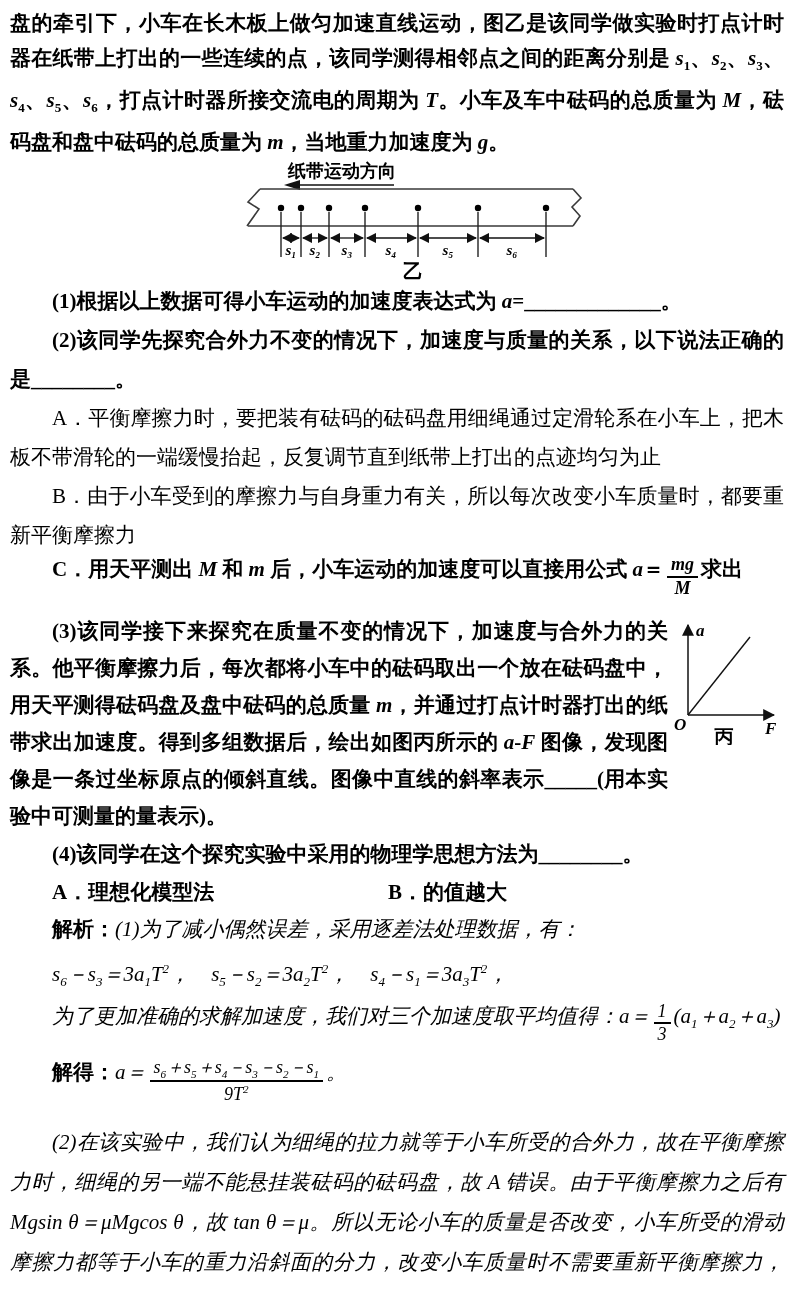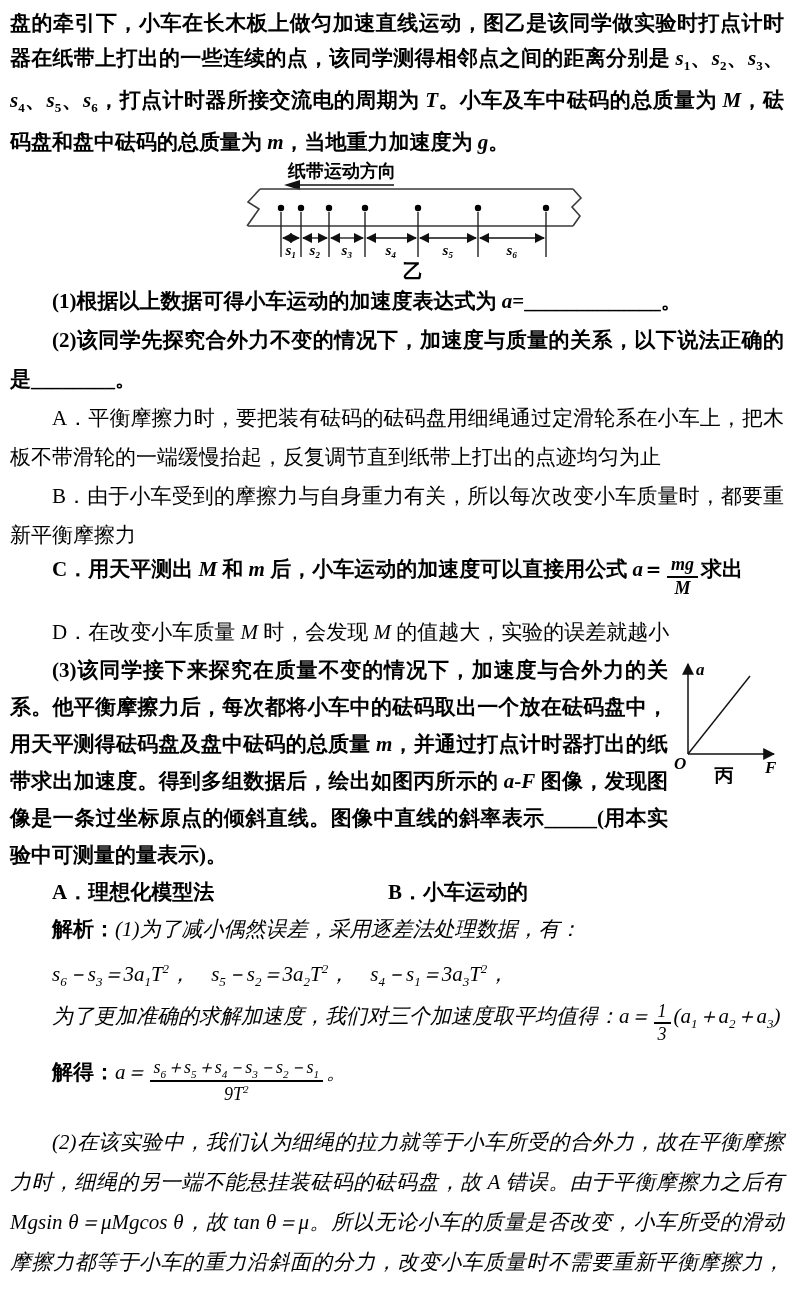--- a/index.html
+++ b/index.html
@@ -111,21 +111,20 @@
   <p class="q">(1)根据以上数据可得小车运动的加速度表达式为 <i>a</i>=_____________。</p>
   <p class="q">(2)该同学先探究合外力不变的情况下，加速度与质量的关系，以下说法正确的是________。</p>
 
   <p class="opt">A．平衡摩擦力时，要把装有砝码的砝码盘用细绳通过定滑轮系在小车上，把木板不带滑轮的一端缓慢抬起，反复调节直到纸带上打出的点迹均匀为止</p>
   <p class="opt">B．由于小车受到的摩擦力与自身重力有关，所以每次改变小车质量时，都要重新平衡摩擦力</p>
   <div class="fracline">
     <span>C．用天平测出 <i>M</i> 和 <i>m</i> 后，小车运动的加速度可以直接用公式 <i>a</i>＝</span>
       <span class="frac"><span class="fn"><i>mg</i></span><span class="fd"><i>M</i></span></span>
       <span>求出</span>
   </div>
-  <p class="opt">D．在改变小车质量 <i>M</i> 时，会发现 <i>M</i> 的值越大，实验的误差就越小</p>
 
   <div class="q3wrap">
     <p class="q q3">(3)该同学接下来探究在质量不变的情况下，加速度与合外力的关系。他平衡摩擦力后，每次都将小车中的砝码取出一个放在砝码盘中，用天平测得砝码盘及盘中砝码的总质量 <i>m</i>，并通过打点计时器打出的纸带求出加速度。得到多组数据后，绘出如图丙所示的 <i>a</i>-<i>F</i> 图像，发现图像是一条过坐标原点的倾斜直线。图像中直线的斜率表示_____(用本实验中可测量的量表示)。</p>
     <div class="fig-bing">
       <svg width="112" height="130" viewBox="0 0 112 130">
         <defs>
           <marker id="ah2" viewBox="0 0 10 10" refX="9" refY="5" markerWidth="8" markerHeight="8" orient="auto-start-reverse">
             <path d="M0,0 L10,5 L0,10 z" fill="#111"></path>
           </marker>
         </defs>
@@ -135,23 +134,24 @@
         </g>
         <line x1="16" y1="100" x2="78" y2="22" stroke="#111" stroke-width="1.4"></line>
         <text x="24" y="21" font-size="17" font-style="italic" font-weight="bold">a</text>
         <text x="2" y="115" font-size="17" font-style="italic" font-weight="bold">O</text>
         <text x="93" y="119" font-size="17" font-style="italic" font-weight="bold">F</text>
         <text x="52" y="128" font-size="19" font-weight="bold" text-anchor="middle">丙</text>
       </svg>
     </div>
   </div>
 
+  <p class="q">(4)该同学在这个探究实验中采用的物理学思想方法为________。</p>
   <div class="optrow">
     <span>A．理想化模型法</span>
-    <span>B．小车运动的</span>
+    <span>B．的值越大</span>
   </div>
 
   <div class="ana">
     <p class="ap p1"><span class="lbl">解析：</span><span>(1)为了减小偶然误差，采用逐差法处理数据，有：</span></p>
     <p class="ap formula"><i>s</i><sub>6</sub>－<i>s</i><sub>3</sub>＝3<i>a</i><sub>1</sub><i>T</i><sup>2</sup>，　<i>s</i><sub>5</sub>－<i>s</i><sub>2</sub>＝3<i>a</i><sub>2</sub><i>T</i><sup>2</sup>，　<i>s</i><sub>4</sub>－<i>s</i><sub>1</sub>＝3<i>a</i><sub>3</sub><i>T</i><sup>2</sup>，</p>
     <div class="fracline fl2">
       <span>为了更加准确的求解加速度，我们对三个加速度取平均值得：<i>a</i>＝</span>
         <span class="frac"><span class="fn">1</span><span class="fd">3</span></span>
         <span>(<i>a</i><sub>1</sub>＋<i>a</i><sub>2</sub>＋<i>a</i><sub>3</sub>)</span>
     </div>

